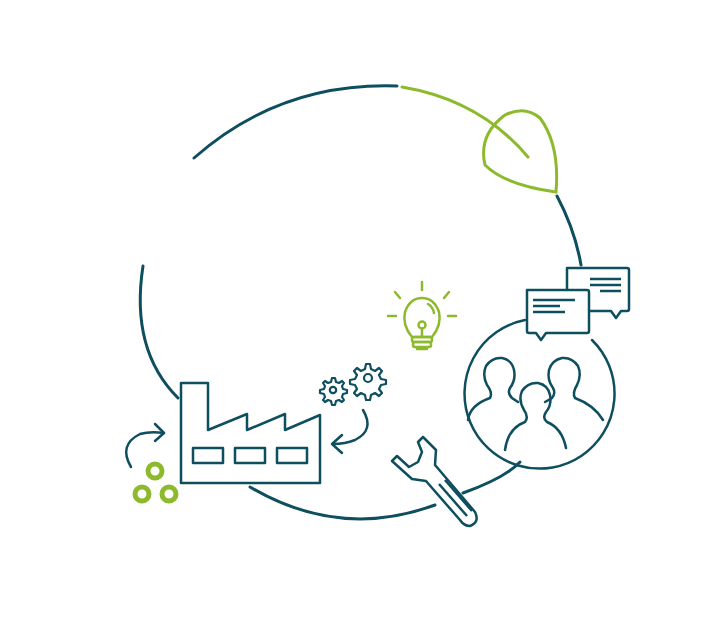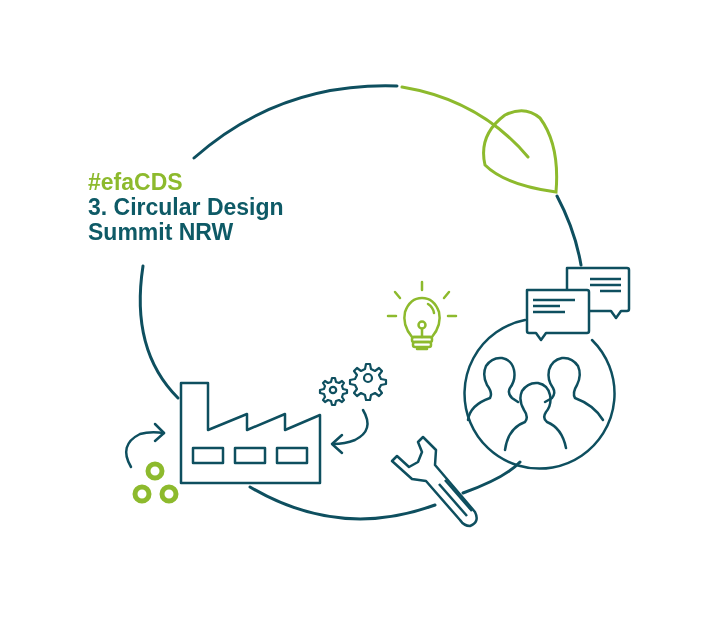--- a/index.html
+++ b/index.html
@@ -12,25 +12,20 @@
     }
     .title-block .hashtag { color: #8dba2d; }
     .title-block .line { color: #0e5a66; }
     svg { position: absolute; left: 0; top: 0; }
   </style>
 </head>
 <body>
 
 <div class="canvas">
 
-  <div class="title-block">
-    <div class="hashtag">#efaCDS</div>
-    <div class="line">3. Circular Design</div>
-    <div class="line">Summit NRW</div>
-  </div>
 
   <svg width="710" height="625" viewBox="0 0 710 625">
 
     <g fill="none" stroke="#0e4f5f" stroke-width="3" stroke-linecap="round">
 
       <path d="M194,158 Q280,82 397,86"></path>
 
       <path d="M143,266 Q130,350 178,398"></path>
 
       <path d="M250,487 Q340,540 435,505"></path>

